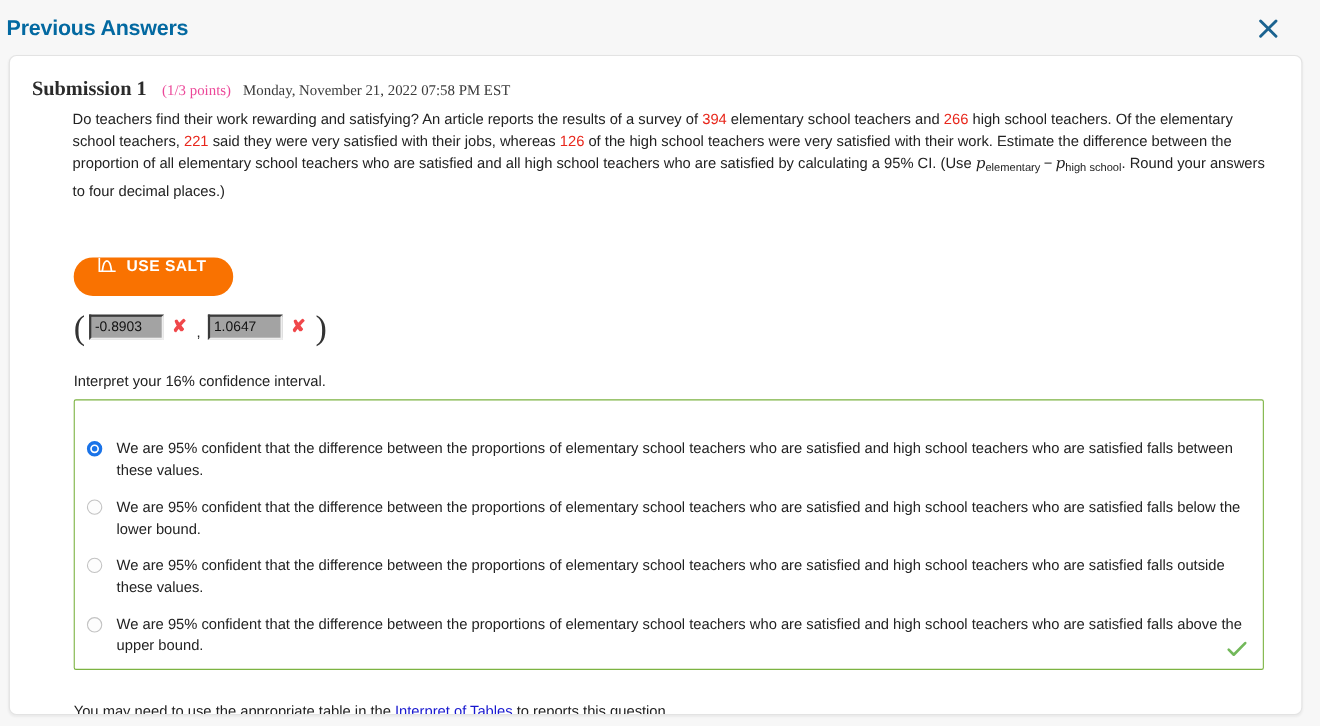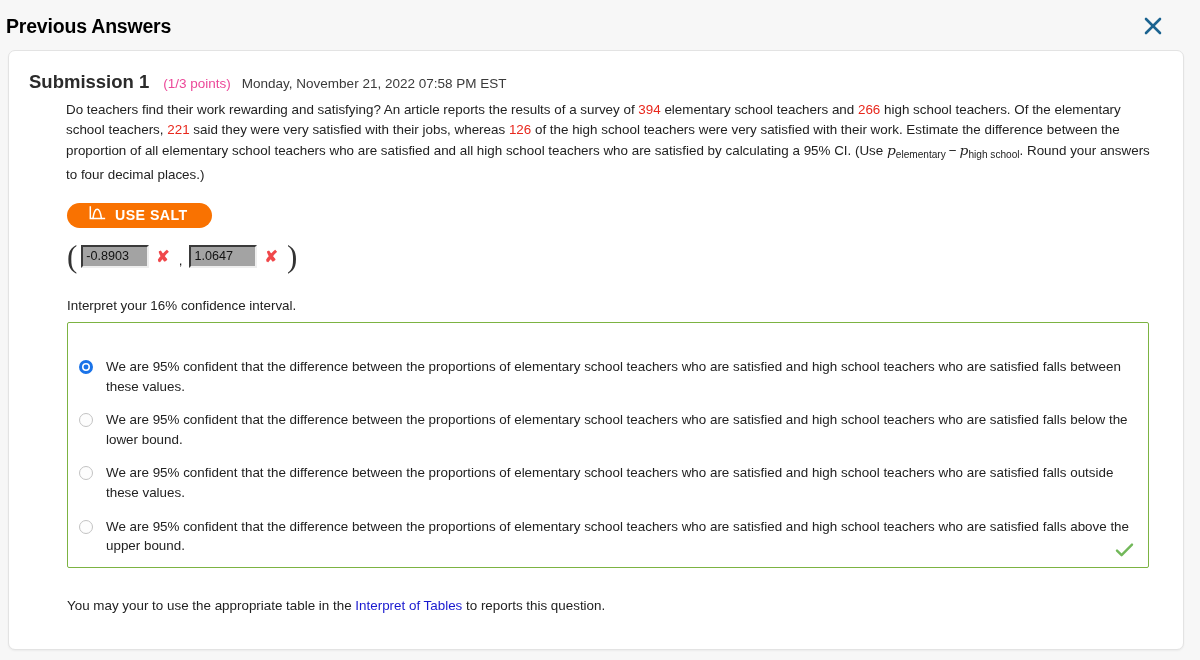--- a/index.html
+++ b/index.html
@@ -28,21 +28,21 @@
     height: 52px;
     display: flex;
     align-items: center;
     justify-content: space-between;
     box-sizing: border-box;
     padding: 0 16px 0 6px;
   }
   .page-title {
     font-size: 19.5px;
     font-weight: bold;
-    color: #000000;
+    color: #0369a1;
     letter-spacing: -0.2px;
   }
   .close-btn {
     width: 34px;
     height: 34px;
     display: flex;
     align-items: center;
     justify-content: center;
     cursor: pointer;
     margin-right: 14px;
@@ -61,20 +61,21 @@
     border: 1px solid #e3e3e3;
     border-radius: 7px;
     box-shadow: 0 1px 2px rgba(0,0,0,0.05);
     overflow: hidden;
   }
 
   .submission-head {
     display: flex;
     align-items: baseline;
     padding: 20px 0 0 20px;
+    font-family: Liberation Serif, serif;
   }
   .submission-title {
     font-size: 18.5px;
     font-weight: bold;
     color: #2b2b2b;
   }
   .submission-points {
     font-size: 13.5px;
     color: #ec4899;
     margin-left: 14px;
@@ -114,33 +115,33 @@
     font-style: normal;
   }
   .minus-op { padding: 0 3px; }
 
   
   .salt-wrap {
     padding: 17px 0 0 58px;
   }
   .salt-btn {
     display: inline-flex;
-    align-items: center;
     gap: 9px;
     background: #f97201;
     color: #ffffff;
     border: none;
     border-radius: 22px;
-    height: 25px;
+    height: 35px;
     padding: 0 24px 0 22px;
     font-size: 14.2px;
     font-weight: bold;
     letter-spacing: 0.45px;
     cursor: pointer;
     font-family: "Liberation Sans", sans-serif;
+    margin-top: 32px;
   }
   .salt-icon { display: block; }
 
   
   .answer-row {
     display: flex;
     align-items: center;
     padding: 16px 0 0 58px;
   }
   .paren {
@@ -331,16 +332,16 @@
         <span class="option-text">We are 95% confident that the difference between the proportions of elementary school teachers who are satisfied and high school teachers who are satisfied falls above the upper bound.</span>
       </div>
 
       <span class="check-corner">
         <svg width="19" height="16" viewBox="0 0 19 16" aria-hidden="true">
           <path d="M2 8.6 L6.6 13.2 L17 2.6" fill="none" stroke="#72b85a" stroke-width="2.4" stroke-linecap="round" stroke-linejoin="round"></path>
         </svg>
       </span>
     </div>
 
-    <div class="footer-note"><span>You may your to use the appropriate table in the </span><a class="appendix-link">Interpret of Tables</a><span> to reports this question.</span></div>
+    <div class="footer-note"><span>You may need to use the appropriate table in the </span><a class="appendix-link">Interpret of Tables</a><span> to reports this question.</span></div>
 
   </div>
 </div>
 
 </body></html>

